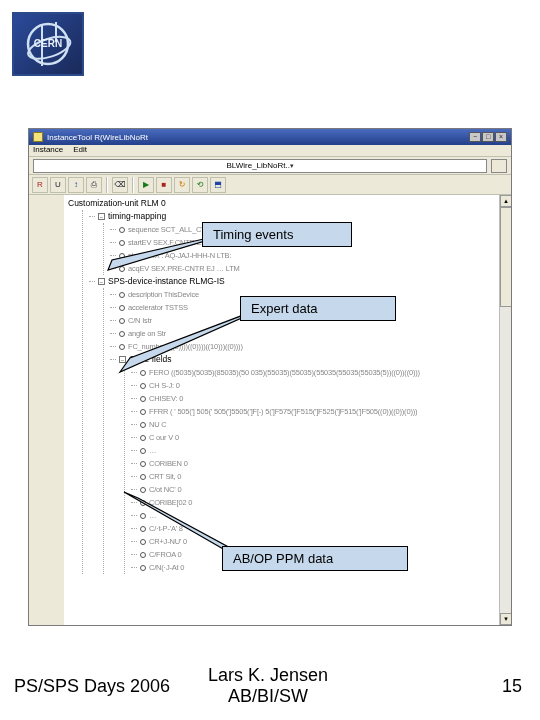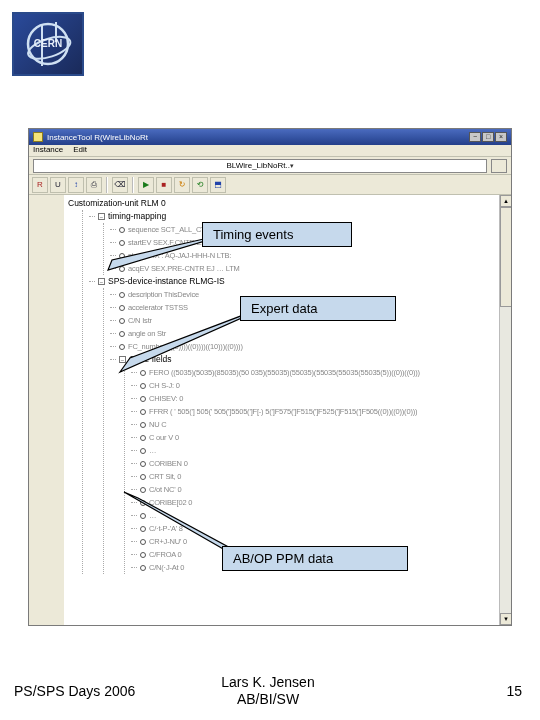--- a/index.html
+++ b/index.html
@@ -211,21 +211,21 @@
     z-index:4;
   }
 
   
   .footer {
     position:absolute;
     left:0; right:0;
     bottom: 12px;
     display:flex;
     align-items:center;
-    font-size: 14px;
+    font-size: 18px;
     color:#000;
     font-family: Arial, sans-serif;
   }
   .footer .fl { flex:1; text-align:left; padding-left:14px; }
   .footer .fc { flex:1; text-align:center; line-height:1.2; }
   .footer .fr { flex:1; text-align:right; padding-right:18px; }
 </style>
 </head>
 <body>
 

